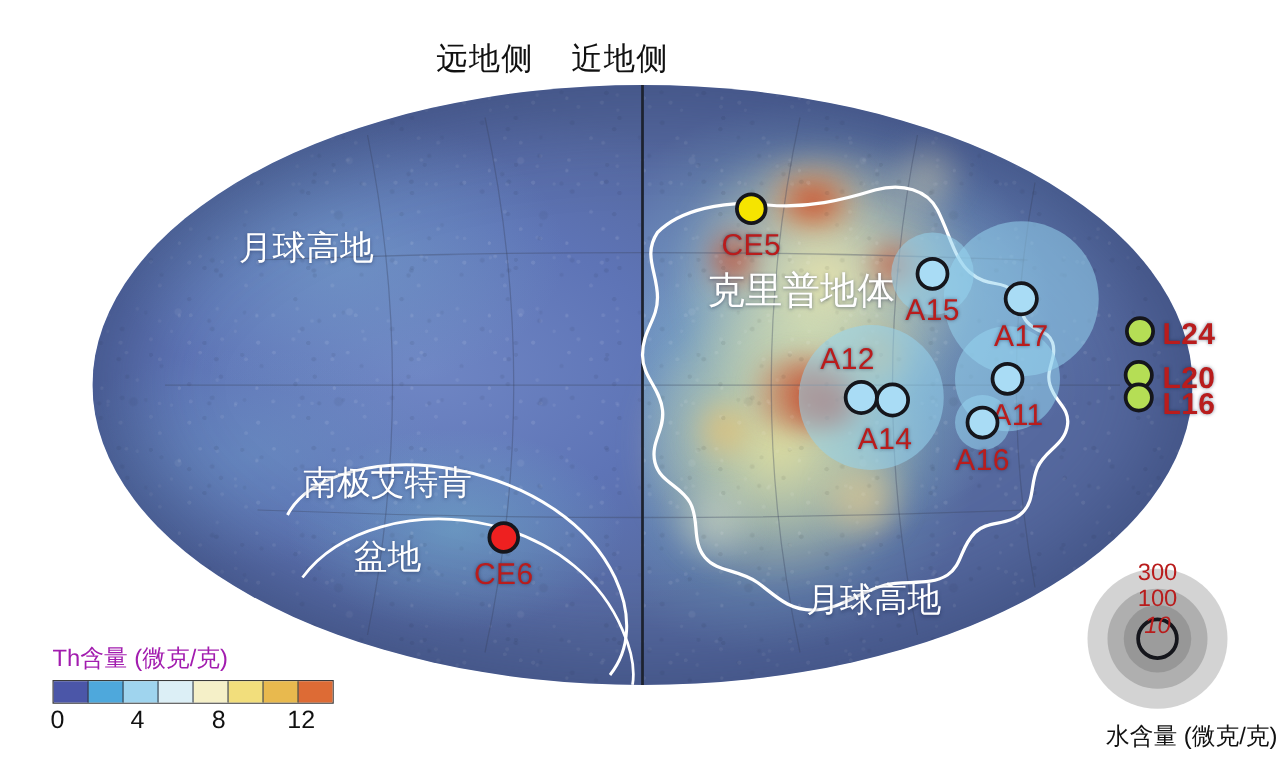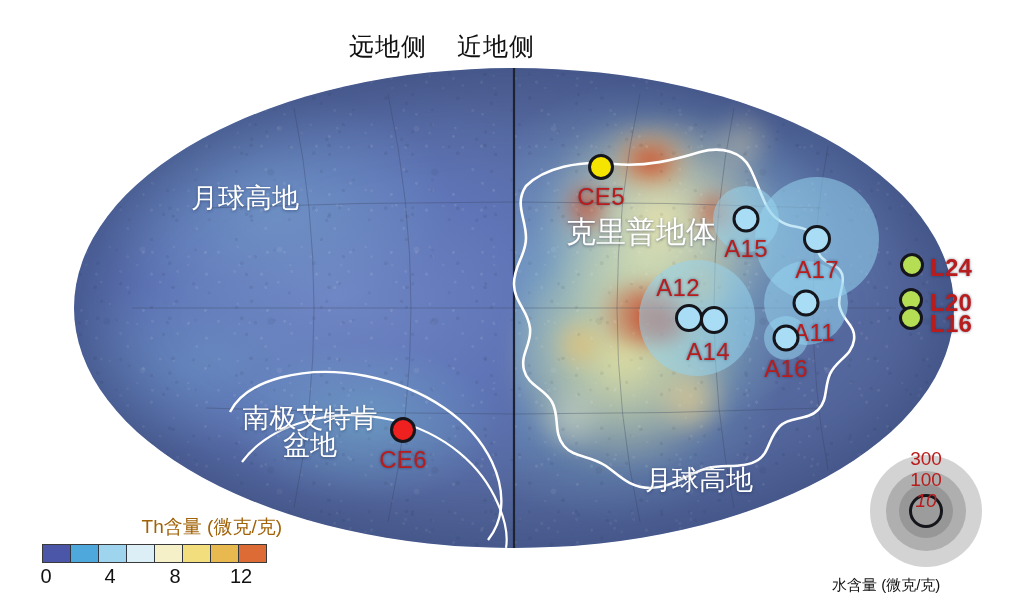--- a/index.html
+++ b/index.html
@@ -81,21 +81,21 @@
           color:#b91c1c;font-size:24px;letter-spacing:.3px;
           text-shadow:0 0 3px rgba(20,35,70,.55);}
   .mlabel.left{transform:translate(0,0);font-weight:bold;}
 
   
   .tlabel{position:absolute;color:#ffffff;white-space:nowrap;
           text-shadow:0 1px 3px rgba(25,40,80,.5);}
 
   
   .cbar-wrap{position:absolute;left:42px;top:514px;width:240px;}
-  .cbar-title{font-size:19px;color:#a16207;margin-bottom:4px;text-align:right;
+  .cbar-title{font-size:19px;color:#a21caf;margin-bottom:4px;text-align:left;
               white-space:nowrap;}
   .cbar{position:relative;height:19px;width:225px;border:1px solid #3a3a3a;
         display:flex;box-sizing:border-box;}
   .cbar i{display:block;height:100%;flex:1 1 0;border-right:1px solid #2f3640;}
   .cbar i:last-child{border-right:none;}
   .cticks{position:relative;width:225px;height:24px;}
   .cticks span{position:absolute;top:2px;font-size:20px;color:#111;
                transform:translateX(-50%);}
 
   
@@ -103,22 +103,22 @@
   .wcircles{position:relative;width:118px;height:118px;margin:0 auto;}
   .wring{position:absolute;left:50%;top:50%;transform:translate(-50%,-50%);
          border-radius:50%;background:rgba(150,150,150,.42);}
   .wring.mid{background:rgba(140,140,140,.5);}
   .wring.inner{background:rgba(132,132,132,.55);}
   .wcore{position:absolute;left:50%;top:50%;transform:translate(-50%,-50%);
          width:34px;height:34px;border-radius:50%;border:3px solid #15161c;
          background:rgba(165,165,165,.35);box-sizing:border-box;}
   .wnum{position:absolute;left:50%;transform:translateX(-50%);
         font-size:19px;color:#b91c1c;}
-  .wtitle{position:absolute;left:-24px;top:124px;width:190px;text-align:left;
-          font-size:15px;color:#111;white-space:nowrap;}
+  .wtitle{position:absolute;left:-24px;top:124px;width:190px;text-align:right;
+          font-size:19px;color:#111;white-space:nowrap;}
 </style>
 </head>
 <body>
 
 <div class="stage">
 
   <div class="top-labels">
     <span>远地侧</span>
     <span class="gap"></span>
     <span>近地侧</span>
@@ -224,21 +224,21 @@
     <div class="marker" style="left:911px;top:300px;width:24px;height:24px;background:#B5DE55;"></div>
     <div class="mlabel left" style="left:930px;top:289px;">L20</div>
 
     <div class="marker" style="left:911px;top:318px;width:24px;height:24px;background:#B5DE55;"></div>
     <div class="mlabel left" style="left:930px;top:310px;">L16</div>
   </div>
 
   <div class="ovl">
     <div class="tlabel" style="left:245px;top:180px;transform:translateX(-50%);font-size:27px;">月球高地</div>
     <div class="tlabel" style="left:641px;top:212px;transform:translateX(-50%);font-size:30px;">克里普地体</div>
-    <div class="tlabel" style="left:310px;top:400px;transform:translateX(-50%);font-size:27px;">南极艾特肯</div>
+    <div class="tlabel" style="left:310px;top:368px;transform:translateX(-50%);font-size:27px;">南极艾特肯</div>
     <div class="tlabel" style="left:310px;top:427px;transform:translateX(-50%);font-size:27px;">盆地</div>
     <div class="tlabel" style="left:699px;top:462px;transform:translateX(-50%);font-size:27px;">月球高地</div>
   </div>
 
   <div class="cbar-wrap">
     <div class="cbar-title">Th含量 (微克/克)</div>
     <div class="cbar">
       <i style="background:#4B56A8"></i>
       <i style="background:#4EA8DC"></i>
       <i style="background:#9FD4EE"></i>

